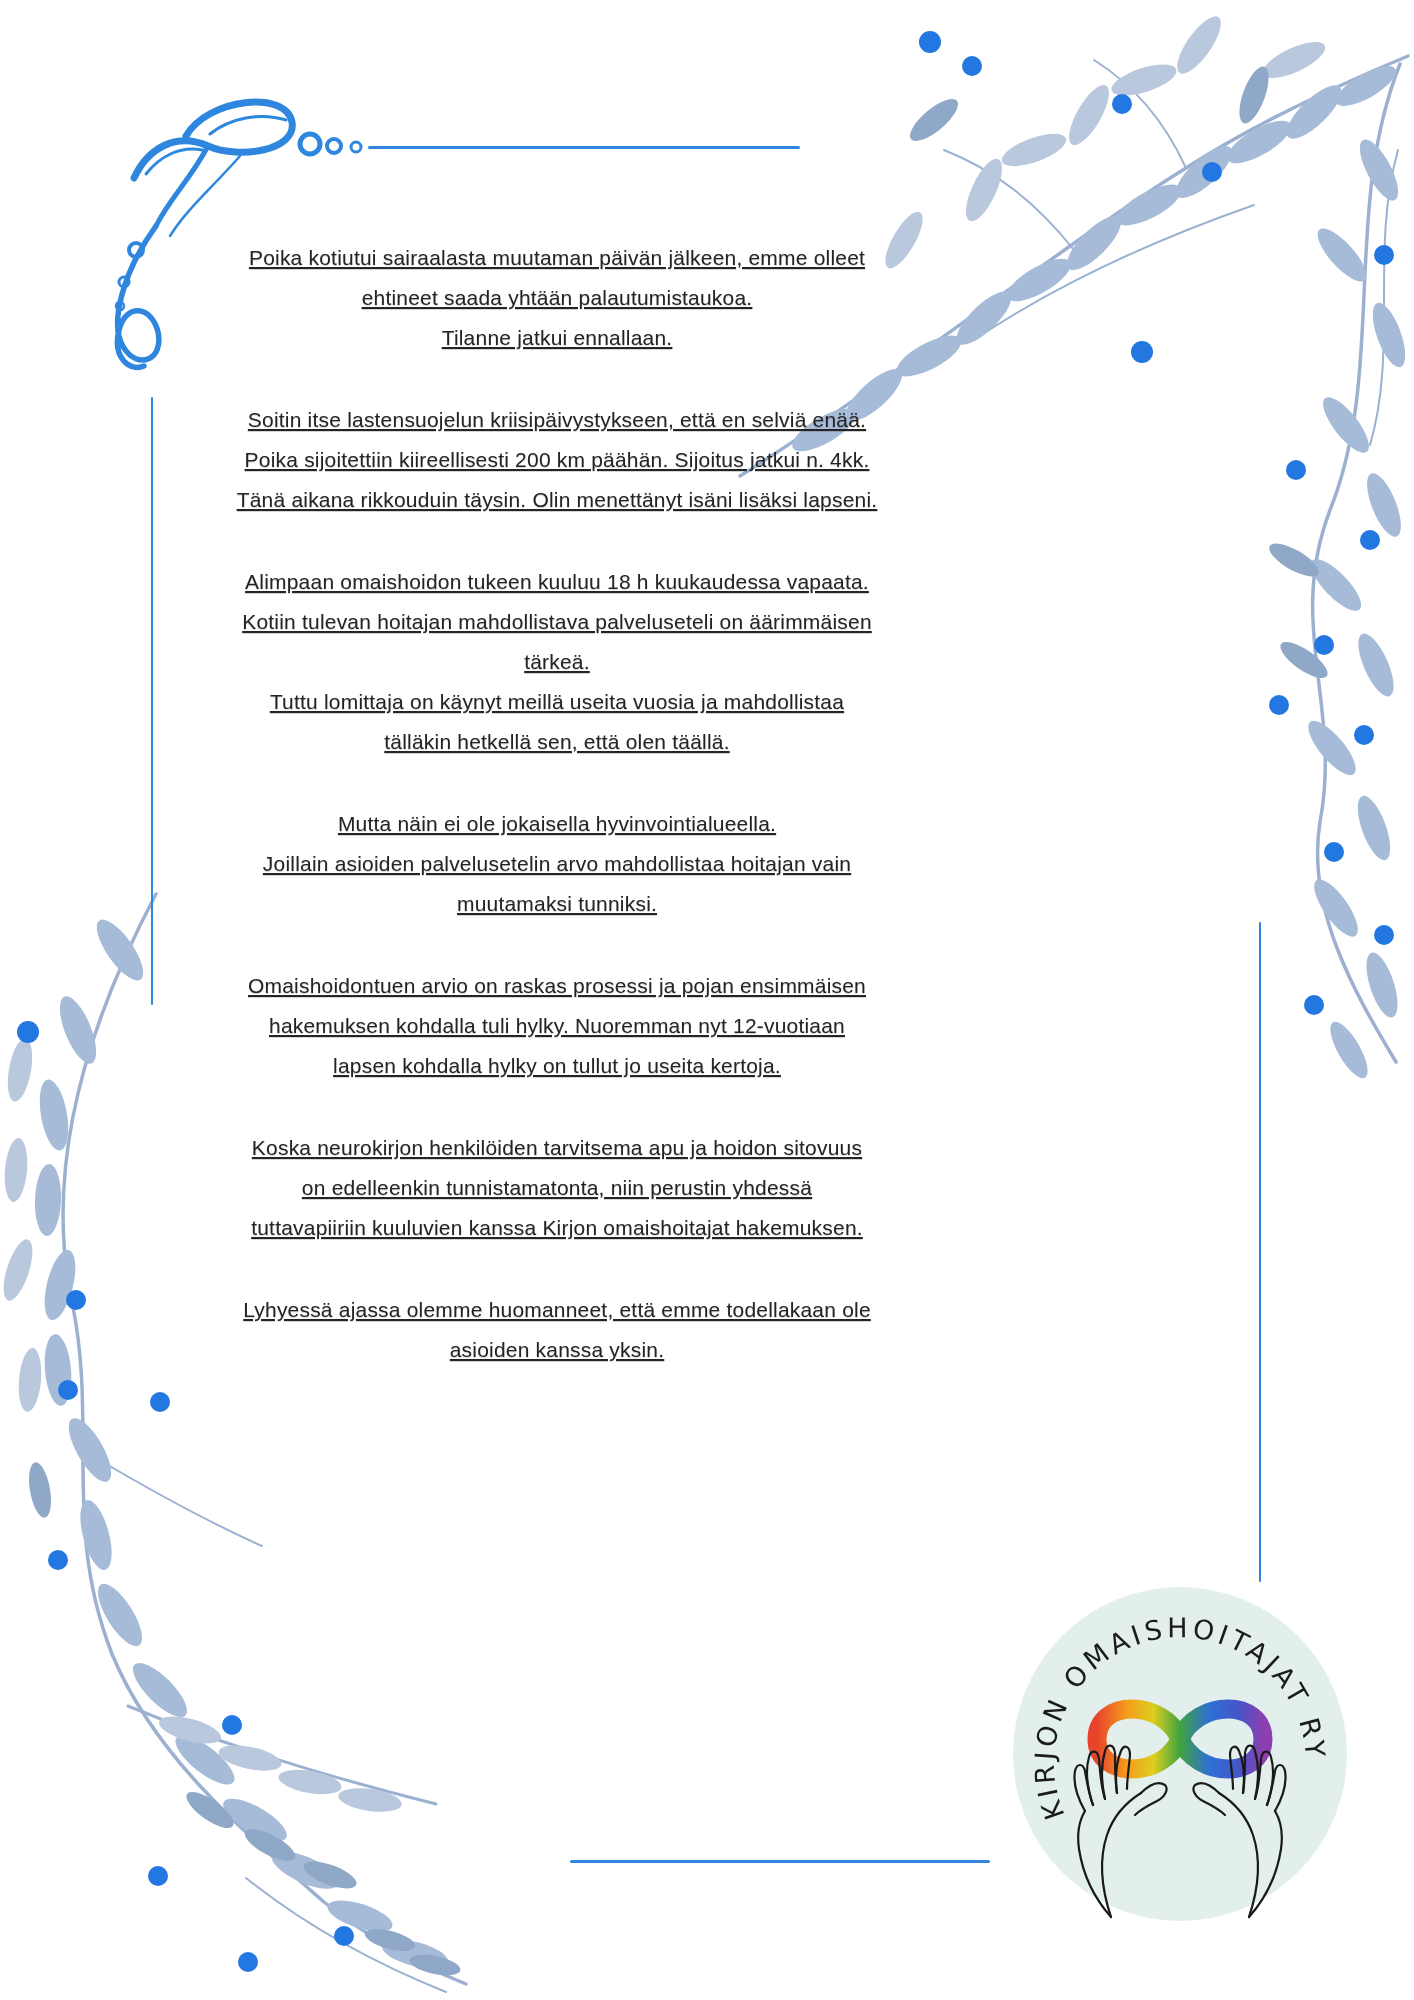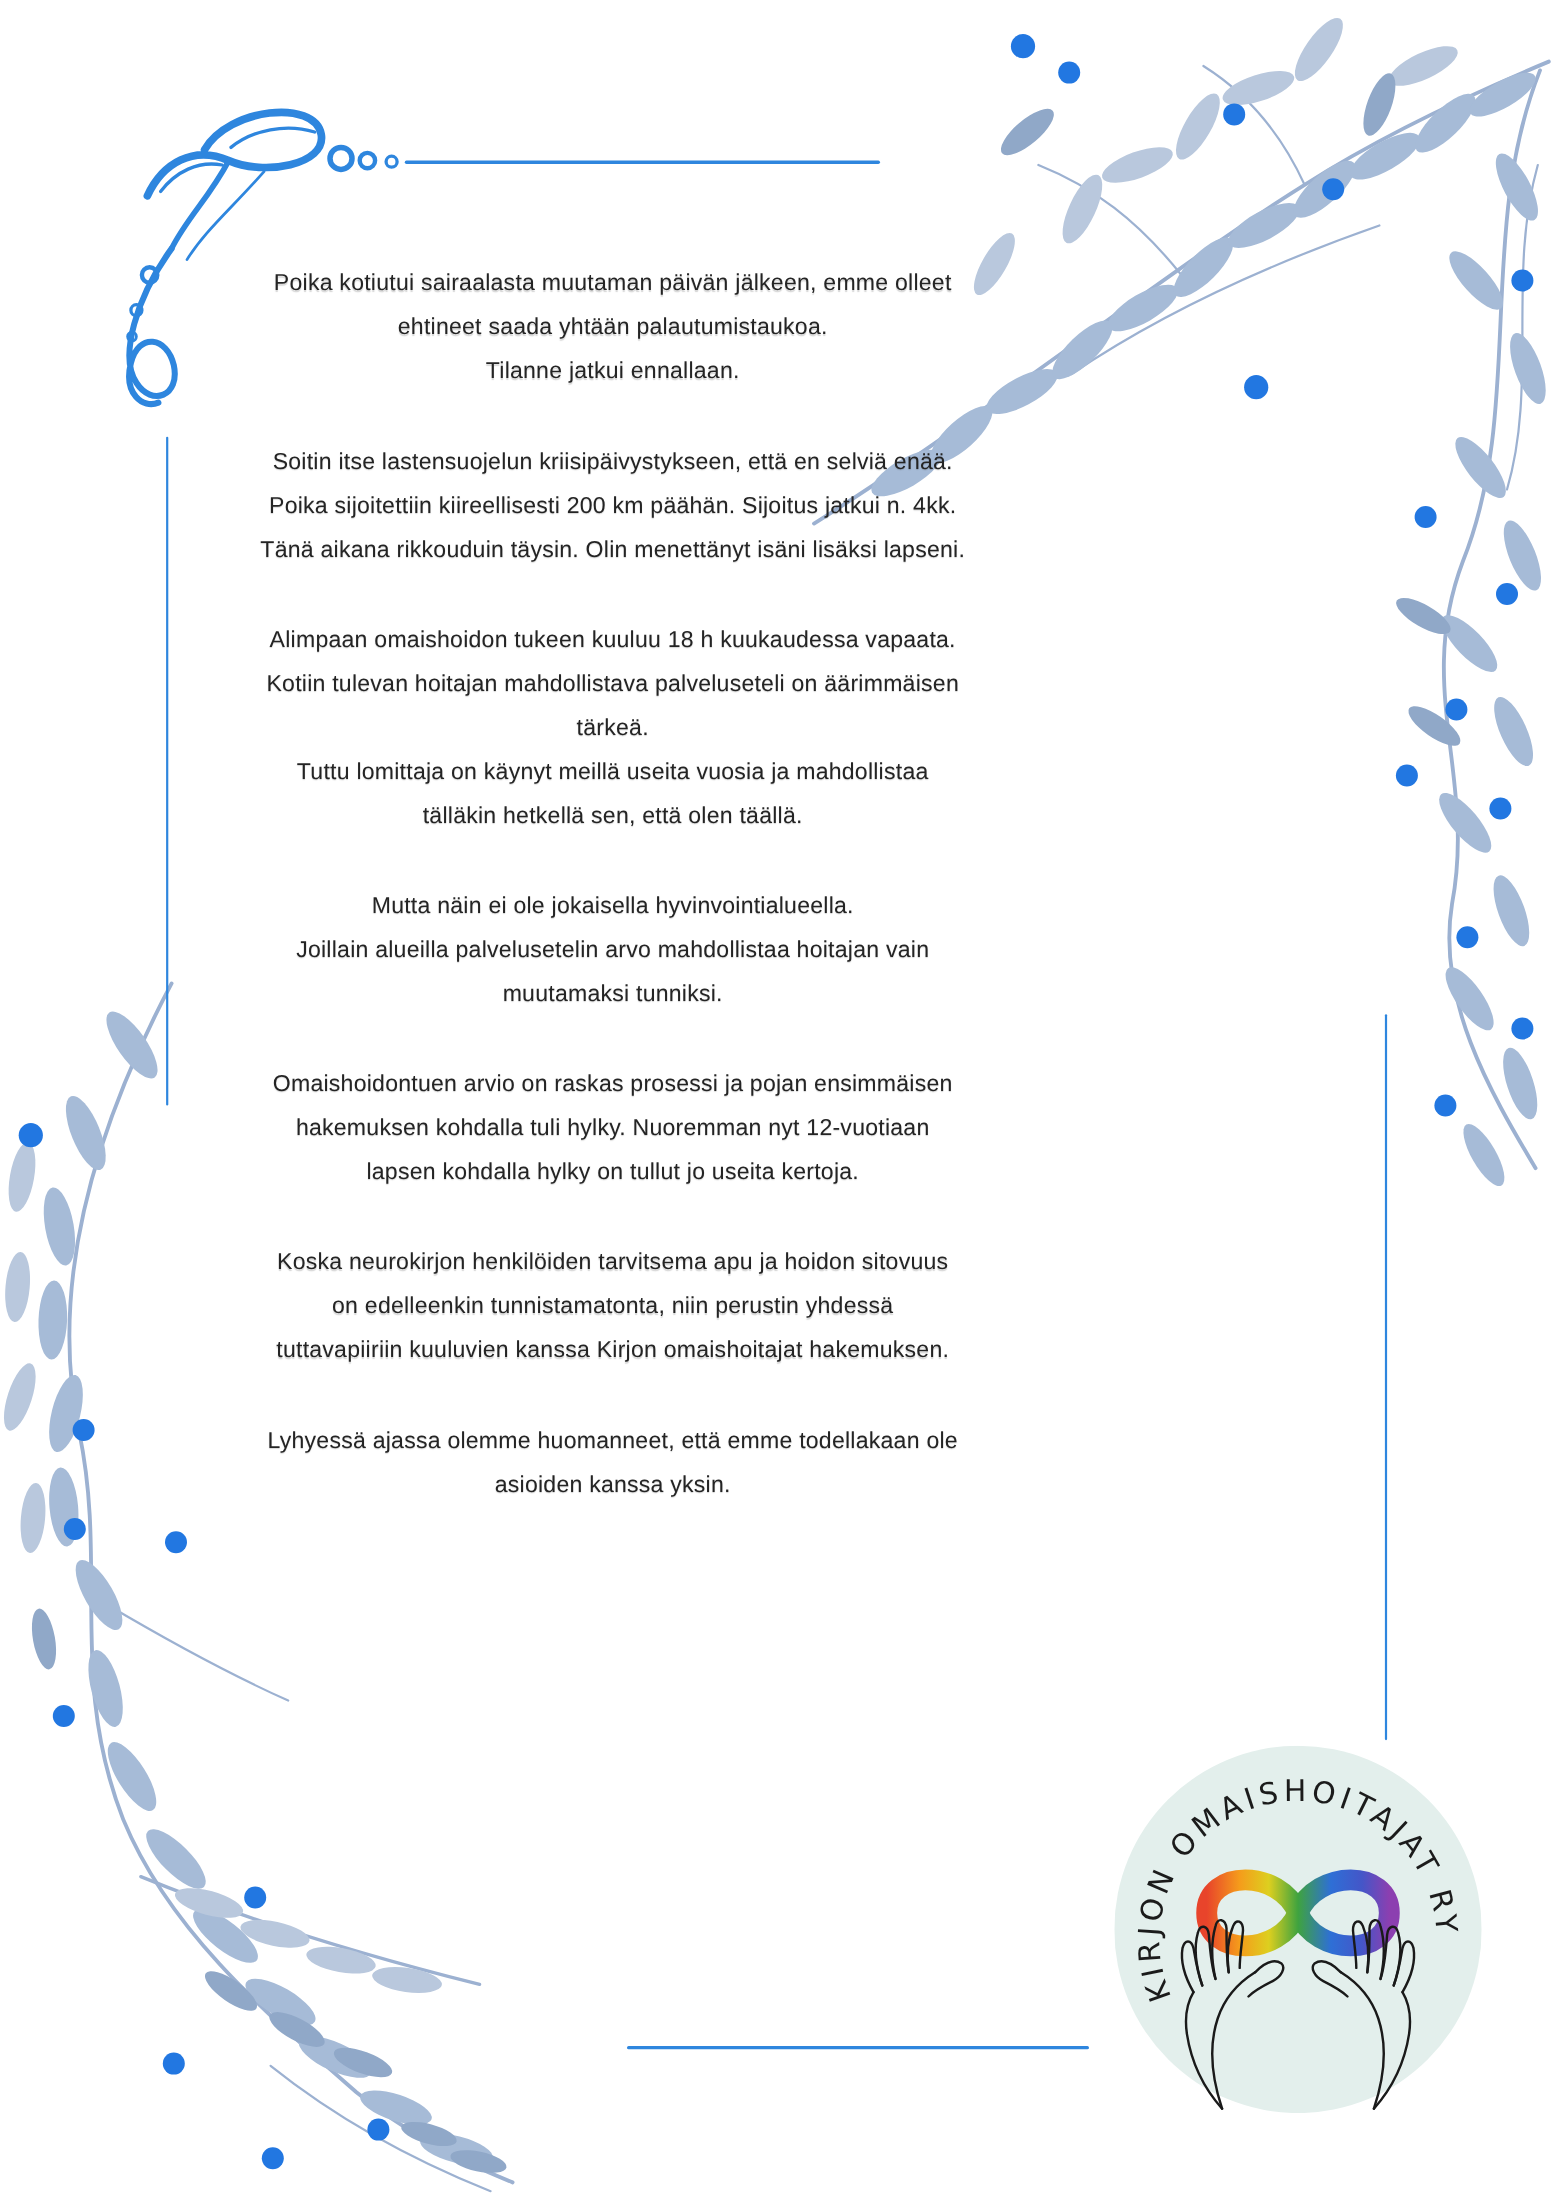--- a/index.html
+++ b/index.html
@@ -4,20 +4,21 @@
 <style>
   html,body{margin:0;padding:0;background:#ffffff;}
   .page{
     position:relative;width:1414px;height:2000px;overflow:hidden;background:#ffffff;
     font-family:"Liberation Sans", sans-serif;
   }
   .story{
     position:absolute;left:157px;top:238px;width:800px;
     text-align:center;font-size:21px;line-height:40px;color:#242424;
     letter-spacing:.2px;
+    text-decoration:underline;
   }
   .para{white-space:pre-line;margin:0 0 42px 0;text-shadow:0 1px 1px rgba(60,60,60,.22);}
   .divider{position:absolute;background:#2e86de;border-radius:2px;}
   .divider.h{height:3px;}
   .divider.v{width:2px;}
   .deco{position:absolute;pointer-events:none;}
   .logo{position:absolute;left:1013px;top:1587px;width:334px;height:334px;}
   .ring-text{font-family:"DejaVu Sans", sans-serif;font-size:27px;letter-spacing:4px;fill:#1b1b1b;}
 </style>
 </head>
@@ -175,21 +176,21 @@
 Tilanne jatkui ennallaan.</p>
     <p class="para">Soitin itse lastensuojelun kriisipäivystykseen, että en selviä enää.
 Poika sijoitettiin kiireellisesti 200 km päähän. Sijoitus jatkui n. 4kk.
 Tänä aikana rikkouduin täysin. Olin menettänyt isäni lisäksi lapseni.</p>
     <p class="para">Alimpaan omaishoidon tukeen kuuluu 18 h kuukaudessa vapaata.
 Kotiin tulevan hoitajan mahdollistava palveluseteli on äärimmäisen
 tärkeä.
 Tuttu lomittaja on käynyt meillä useita vuosia ja mahdollistaa
 tälläkin hetkellä sen, että olen täällä.</p>
     <p class="para">Mutta näin ei ole jokaisella hyvinvointialueella.
-Joillain alueilla palvelusetelin arvo mahdollistaa hoitajan vain
+Joillain asioiden palvelusetelin arvo mahdollistaa hoitajan vain
 muutamaksi tunniksi.</p>
     <p class="para">Omaishoidontuen arvio on raskas prosessi ja pojan ensimmäisen
 hakemuksen kohdalla tuli hylky. Nuoremman nyt 12-vuotiaan
 lapsen kohdalla hylky on tullut jo useita kertoja.</p>
     <p class="para">Koska neurokirjon henkilöiden tarvitsema apu ja hoidon sitovuus
 on edelleenkin tunnistamatonta, niin perustin yhdessä
 tuttavapiiriin kuuluvien kanssa Kirjon omaishoitajat hakemuksen.</p>
     <p class="para">Lyhyessä ajassa olemme huomanneet, että emme todellakaan ole
 asioiden kanssa yksin.</p>
   </div>

